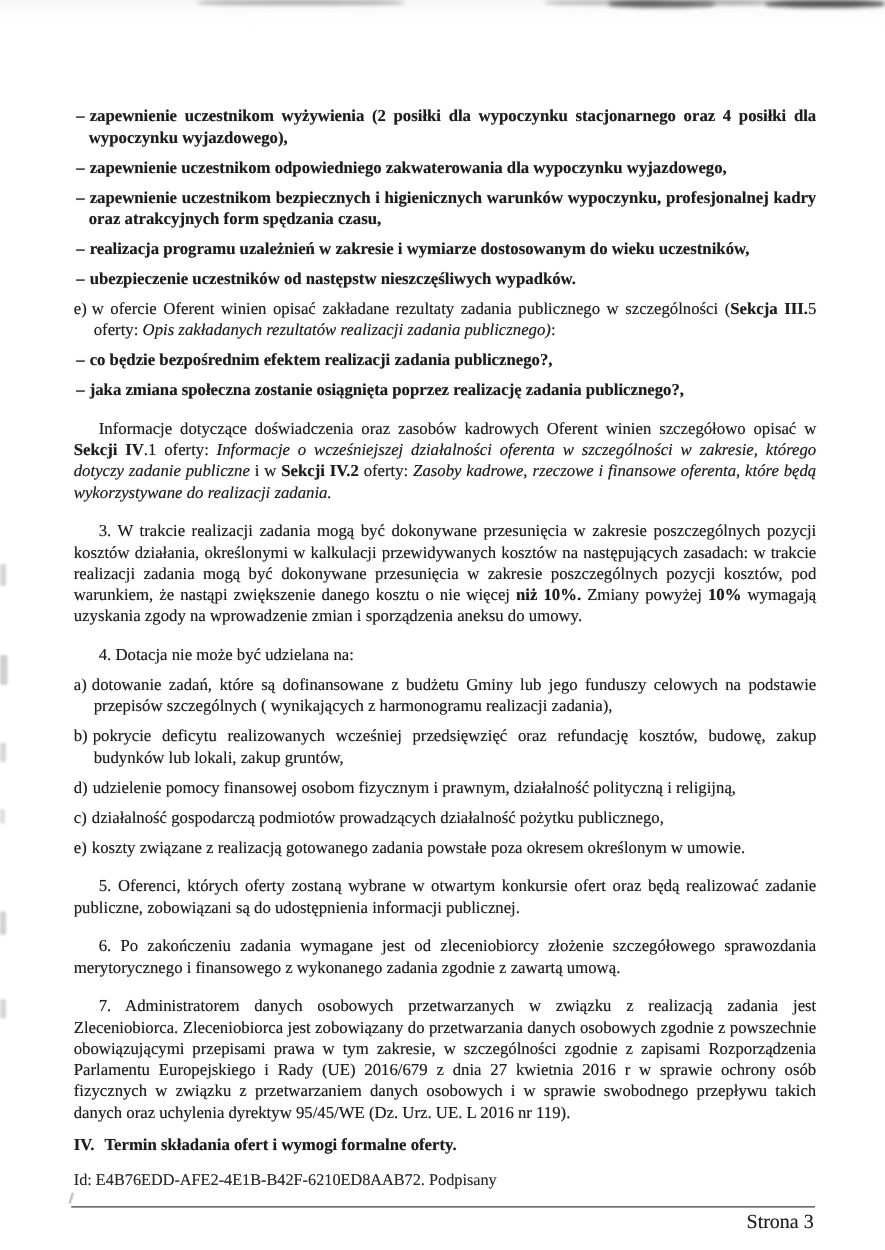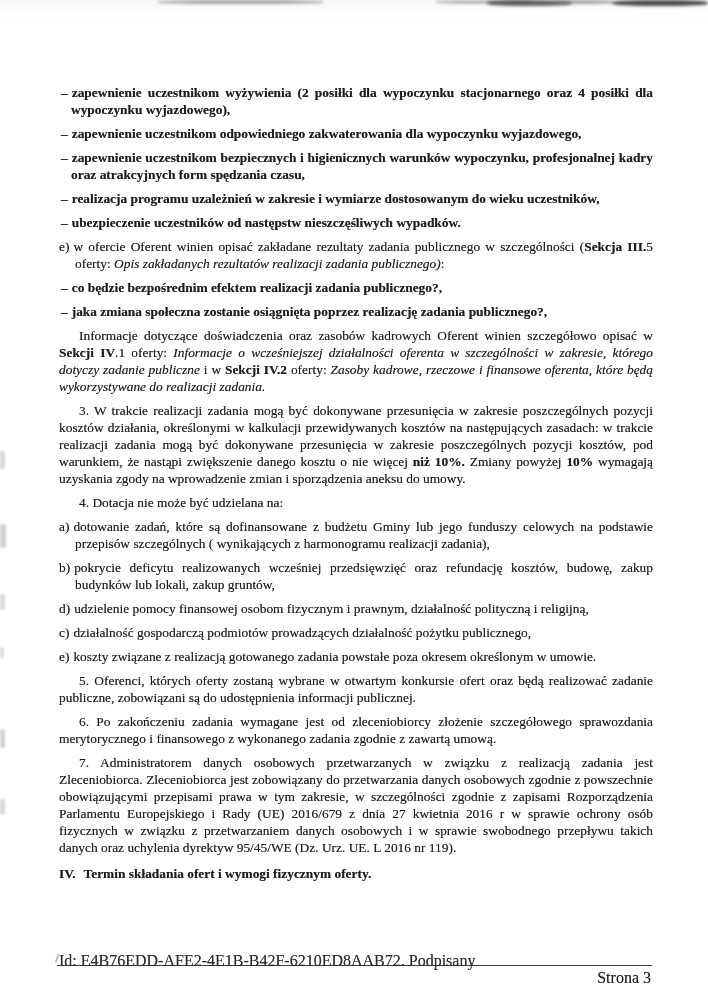--- a/index.html
+++ b/index.html
@@ -35,35 +35,35 @@
   .content {
     position:absolute; left:59px; top:84px; width:594px;
     color:#1d1d1d; font-size:13.4px; line-height:17px;
   }
   .block {
     text-align:justify; margin-bottom:7px;
     text-shadow:0 0 .6px rgba(25,25,25,.55);
   }
   .dash   { padding-left:12px; text-indent:-10px;font-weight:bold; }
   .letter { padding-left:16px; text-indent:-16px; }
-  .para   { text-indent:20px; }
+  .para   { text-indent:20px;margin-top:14px; }
   .heading{ font-weight:bold; text-indent:0; margin-top:9px; }
   .dash   .marker { margin-right:4px; }
   .letter .marker { margin-right:4px; }
   .heading .marker{ margin-right:8px; }
   span.b { font-weight:bold; }
   span.i { font-style:italic; }
 
   .footer-line {
     position:absolute; left:57px; width:595px; top:965px;
     border-top:1.6px solid #3d3d3d; filter:blur(.3px);
   }
   .footer-left {
     position:absolute; left:59px; top:936px;
-    font-size:16px; color:#2b2b2b; text-shadow:0 0 .5px rgba(30,30,30,.5);margin-top:16px;
+    font-size:13px; color:#2b2b2b; text-shadow:0 0 .5px rgba(30,30,30,.5);
   }
   .footer-right {
     position:absolute; right:57px; top:969px;
     font-size:16px; color:#222; text-shadow:0 0 .5px rgba(30,30,30,.5);
   }
 </style>
 </head>
 <body>
 
 <div class="page">
@@ -93,19 +93,19 @@
       <div class="block para"><span>3. W trakcie realizacji zadania mogą być dokonywane przesunięcia w zakresie poszczególnych pozycji kosztów działania, określonymi w kalkulacji przewidywanych kosztów na następujących zasadach: w trakcie realizacji zadania mogą być dokonywane przesunięcia w zakresie poszczególnych pozycji kosztów, pod warunkiem, że nastąpi zwiększenie danego kosztu o nie więcej </span><span class="b">niż 10%.</span><span> Zmiany powyżej </span><span class="b">10%</span><span> wymagają uzyskania zgody na wprowadzenie zmian i sporządzenia aneksu do umowy.</span></div>
       <div class="block para"><span>4. Dotacja nie może być udzielana na:</span></div>
       <div class="block letter"><span class="marker">a)</span><span>dotowanie zadań, które są dofinansowane z budżetu Gminy lub jego funduszy celowych na podstawie przepisów szczególnych ( wynikających z harmonogramu realizacji zadania),</span></div>
       <div class="block letter"><span class="marker">b)</span><span>pokrycie deficytu realizowanych wcześniej przedsięwzięć oraz refundację kosztów, budowę, zakup budynków lub lokali, zakup gruntów,</span></div>
       <div class="block letter"><span class="marker">d)</span><span>udzielenie pomocy finansowej osobom fizycznym i prawnym, działalność polityczną i religijną,</span></div>
       <div class="block letter"><span class="marker">c)</span><span>działalność gospodarczą podmiotów prowadzących działalność pożytku publicznego,</span></div>
       <div class="block letter"><span class="marker">e)</span><span>koszty związane z realizacją gotowanego zadania powstałe poza okresem określonym w umowie.</span></div>
       <div class="block para"><span>5. Oferenci, których oferty zostaną wybrane w otwartym konkursie ofert oraz będą realizować zadanie publiczne, zobowiązani są do udostępnienia informacji publicznej.</span></div>
       <div class="block para"><span>6. Po zakończeniu zadania wymagane jest od zleceniobiorcy złożenie szczegółowego sprawozdania merytorycznego i finansowego z wykonanego zadania zgodnie z zawartą umową.</span></div>
       <div class="block para"><span>7. Administratorem danych osobowych przetwarzanych w związku z realizacją zadania jest Zleceniobiorca. Zleceniobiorca jest zobowiązany do przetwarzania danych osobowych zgodnie z powszechnie obowiązującymi przepisami prawa w tym zakresie, w szczególności zgodnie z zapisami Rozporządzenia Parlamentu Europejskiego i Rady (UE) 2016/679 z dnia 27 kwietnia 2016 r w sprawie ochrony osób fizycznych w związku z przetwarzaniem danych osobowych i w sprawie swobodnego przepływu takich danych oraz uchylenia dyrektyw 95/45/WE (Dz. Urz. UE. L 2016 nr 119).</span></div>
-      <div class="block heading"><span class="marker">IV.</span><span class="b">Termin składania ofert i wymogi fizycznym oferty.</span></div>
+      <div class="block heading"><span class="marker">IV.</span><span class="b">Termin składania ofert i wymogi formalne oferty.</span></div>
     </div>
 
   <div class="footer-line"></div>
   <div class="footer-left">Id: E4B76EDD-AFE2-4E1B-B42F-6210ED8AAB72. Podpisany</div>
   <div class="footer-right">Strona 3</div>
 </div>
 
 </body></html>

